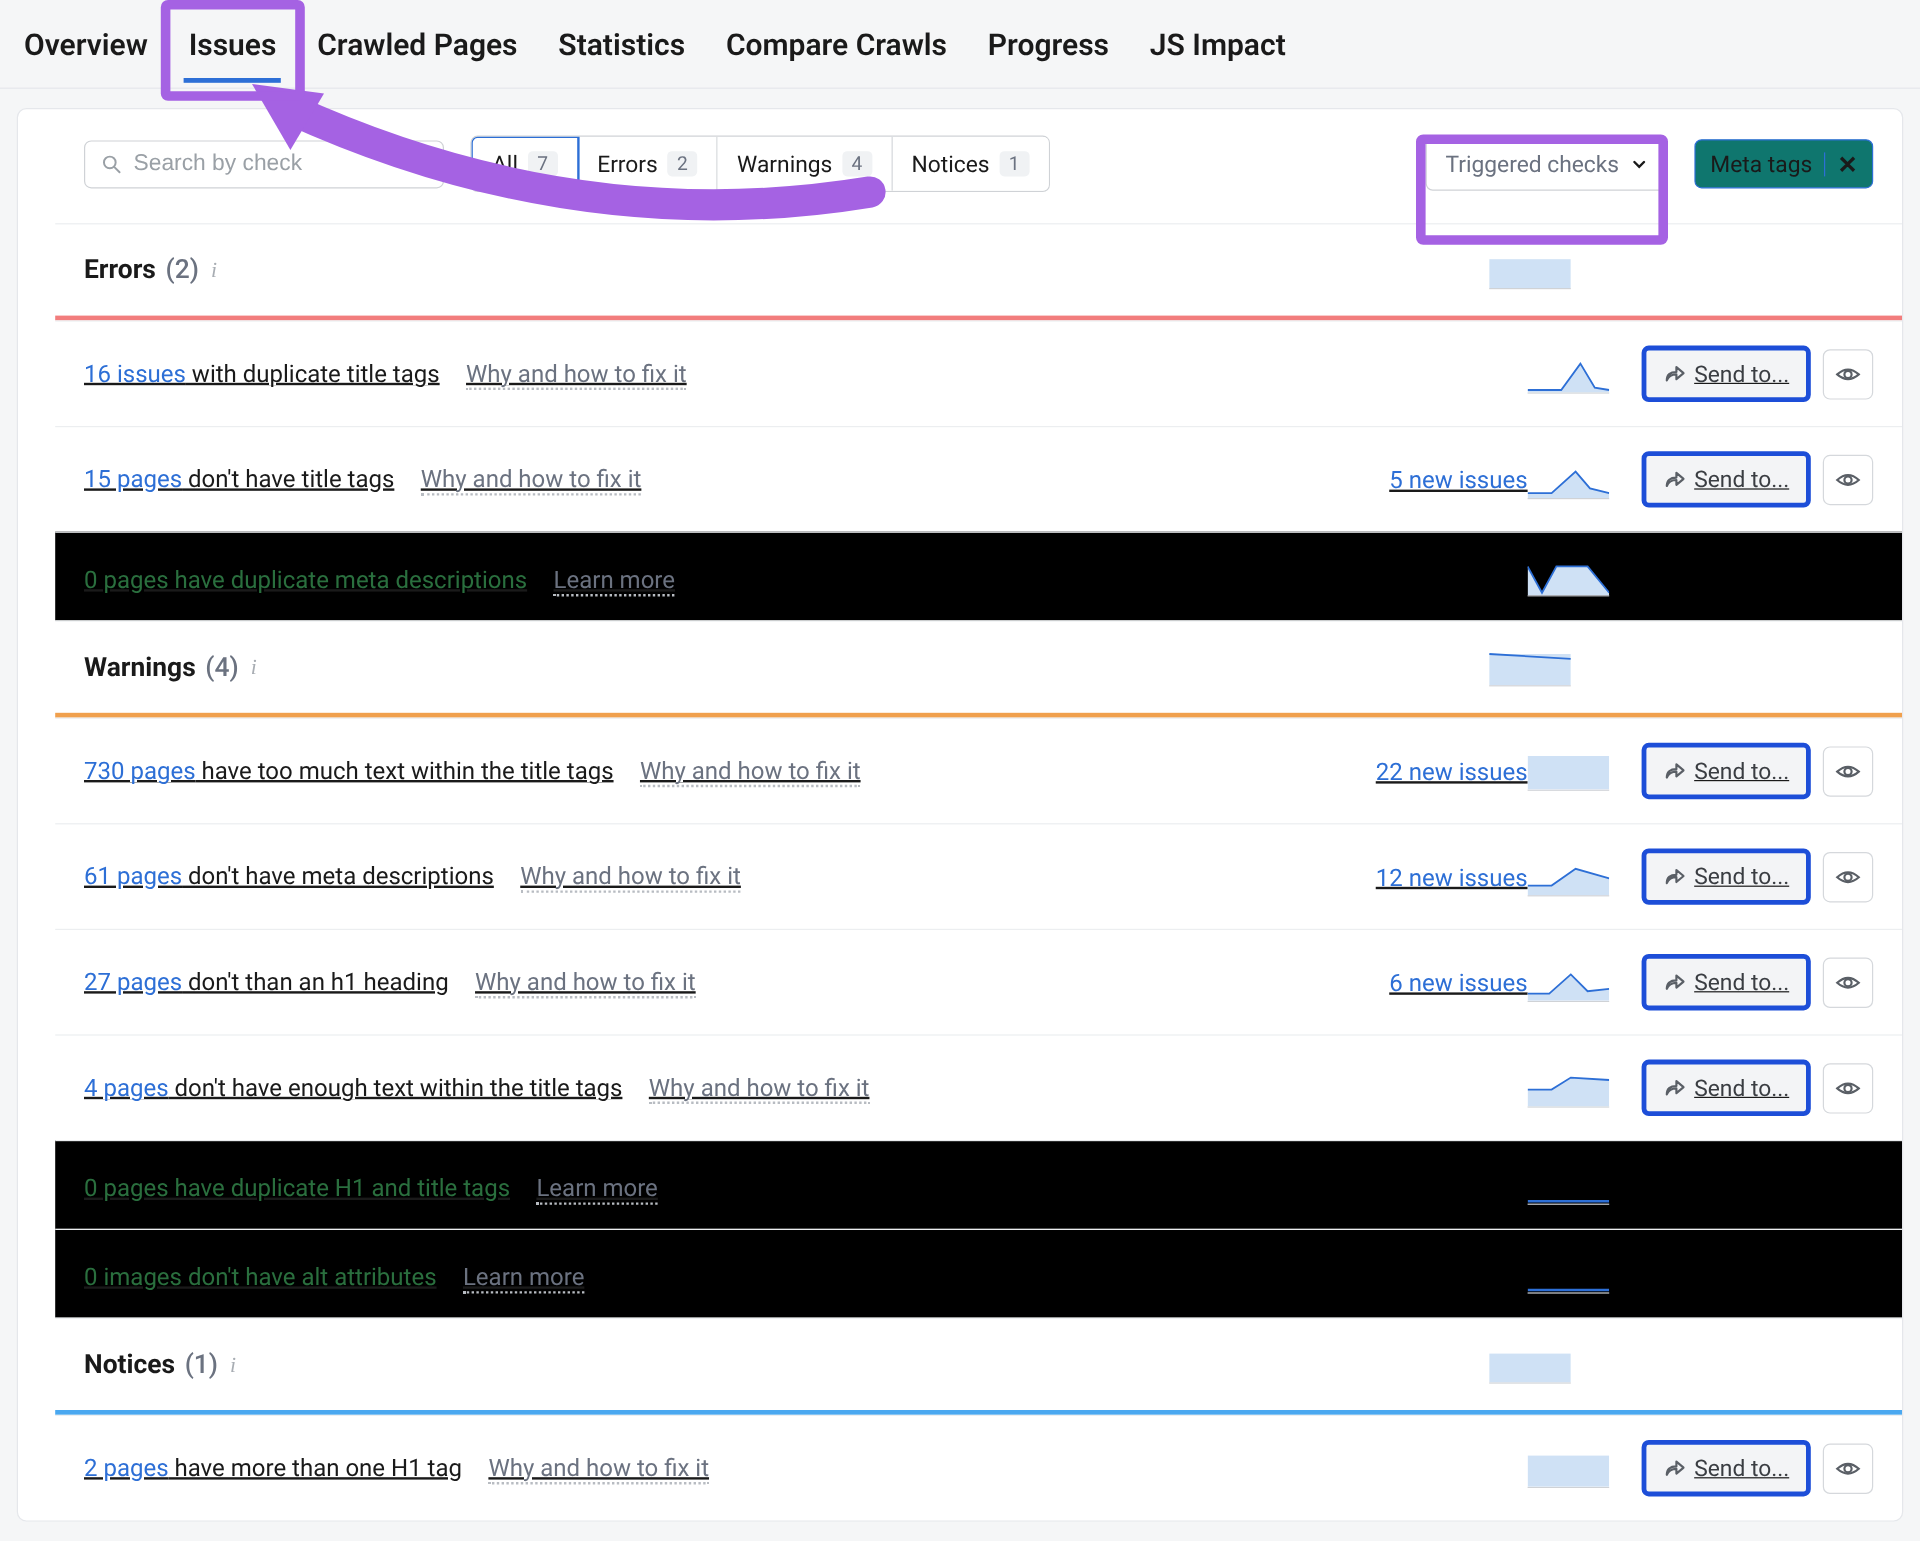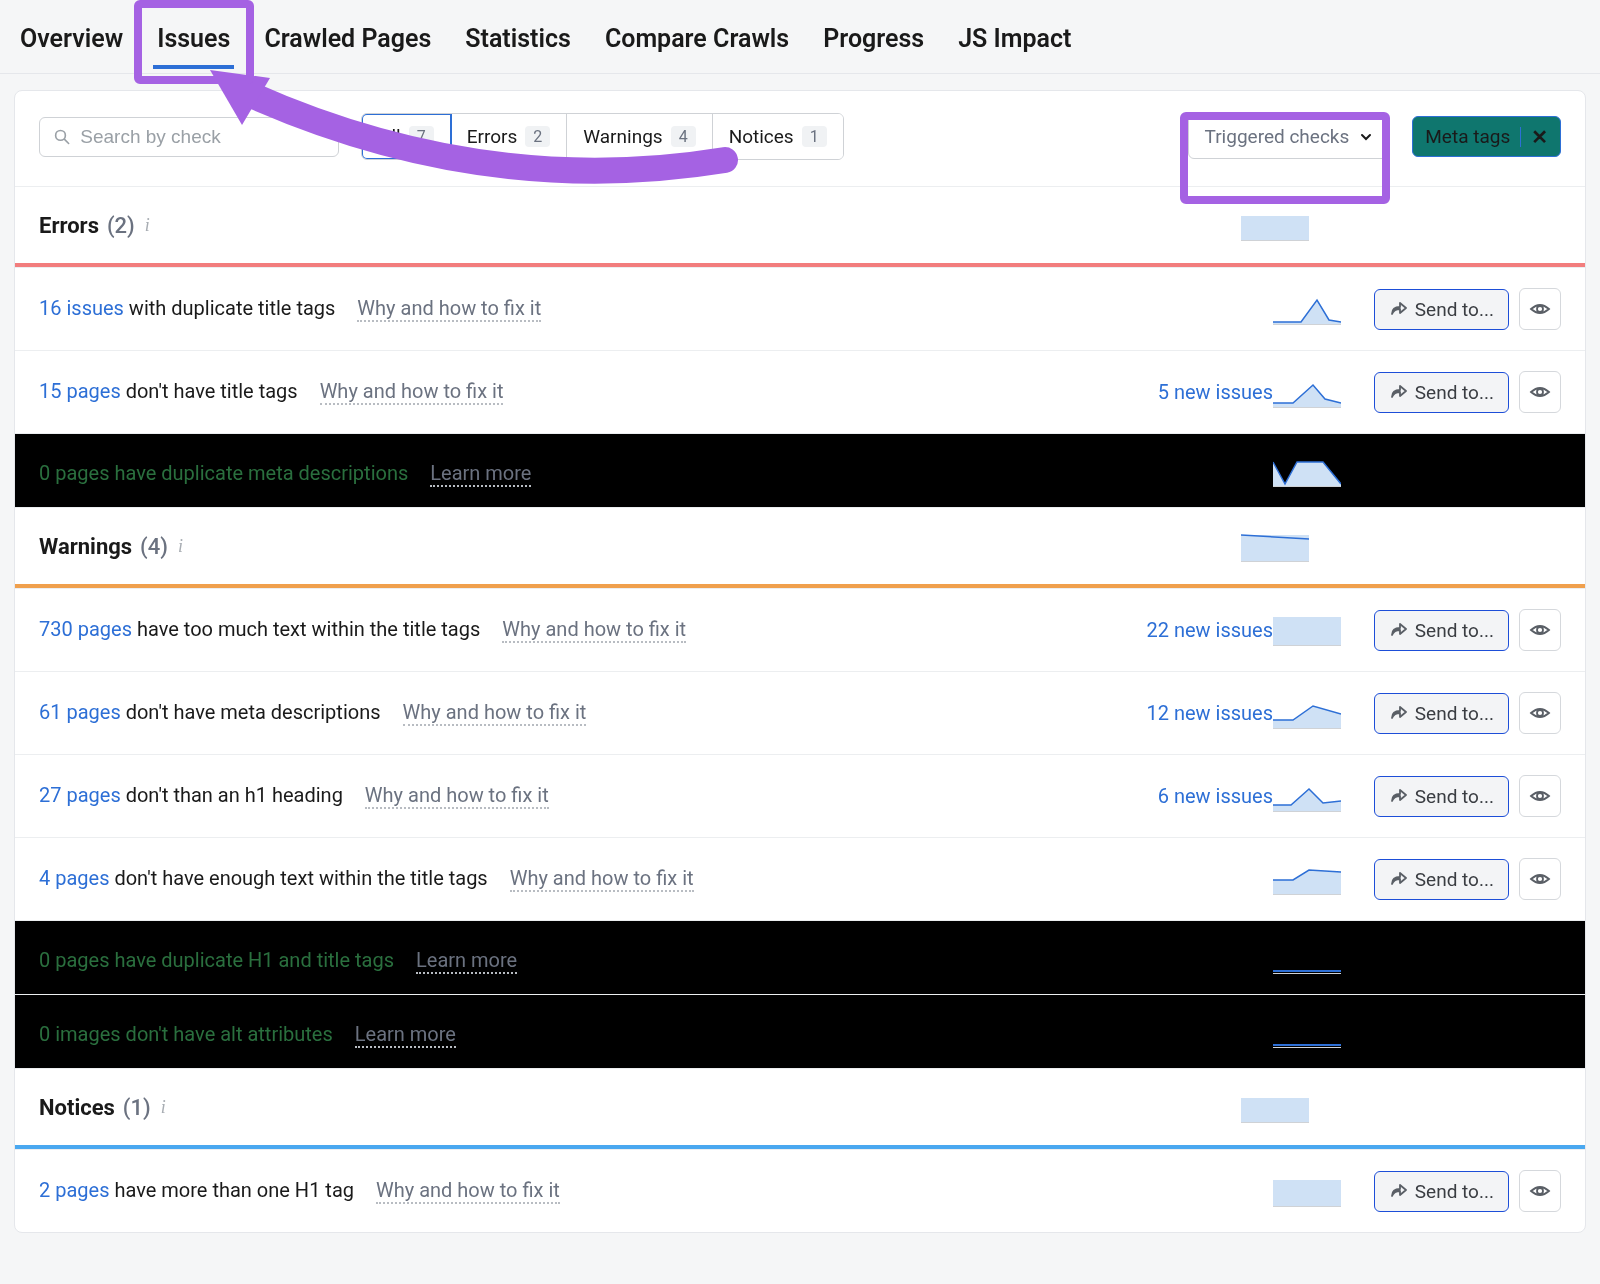--- a/index.html
+++ b/index.html
@@ -32,20 +32,21 @@
   position: absolute;
   left: 0; right: 0; bottom: -10px;
   height: 4px;
   background: #2d6fd6;
 }
 .panel {
   margin: 16px 14px 0 14px;
   background: #fff;
   border: 1px solid #e5e7eb;
   border-radius: 8px;
+  padding-left: 31px;
 }
 .toolbar {
   display: flex;
   align-items: center;
   gap: 22px;
   padding: 22px 24px 26px 24px;
   flex-wrap: nowrap;
 }
 .search {
   display: flex; align-items: center;
@@ -133,20 +134,21 @@
   display: inline-flex; align-items: baseline; gap: 8px;
 }
 .count { color: #6b7280; font-weight: 500; }
 .info-icon { color: #a8adb3; margin-left: 10px; font-style: italic; font-family: Georgia, serif; font-size: 18px; }
 .section-header .spark-slot { margin-left: auto; width: 320px; }
 .row {
   display: flex; align-items: center;
   padding: 20px 24px;
   border-top: 1px solid #eceef0;
   min-height: 74px;
+  text-decoration: underline;
 }
 .row.zero { background: #000000; align-items: flex-end; }
 .row .text { flex: 1; display: flex; align-items: baseline; gap: 22px; flex-wrap: wrap; }
 .row .main-text { font-size: 20px; }
 .row .main-text.green { color: #2a6f3e; }
 .row .link { color: #2d6fd6; }
 .row .fix {
   color: #6b7280;
   border-bottom: 2px dotted #b8bcc2;
   font-size: 20px;
@@ -156,21 +158,21 @@
 .spark {
   width: 68px; height: 32px;
   border-bottom: 1px solid #cfd2d6;
   display: flex; align-items: flex-end;
 }
 .spark svg { width: 68px; height: 32px; display: block; }
 .actions { display: flex; gap: 10px; align-items: center; width: 220px; justify-content: flex-end; }
 .send-btn {
   display: flex; align-items: center; gap: 8px;
   background: #f3f4f6;
-  border: 1px solid #1d4ed8;
+  border: 4px solid #1d4ed8;
   border-radius: 6px;
   padding: 8px 14px;
   font-size: 19px;
   color: #3a3d42;
   cursor: pointer;
 }
 .eye-btn {
   width: 42px; height: 42px;
   border: 1px solid #d5d8dc;
   border-radius: 6px;

